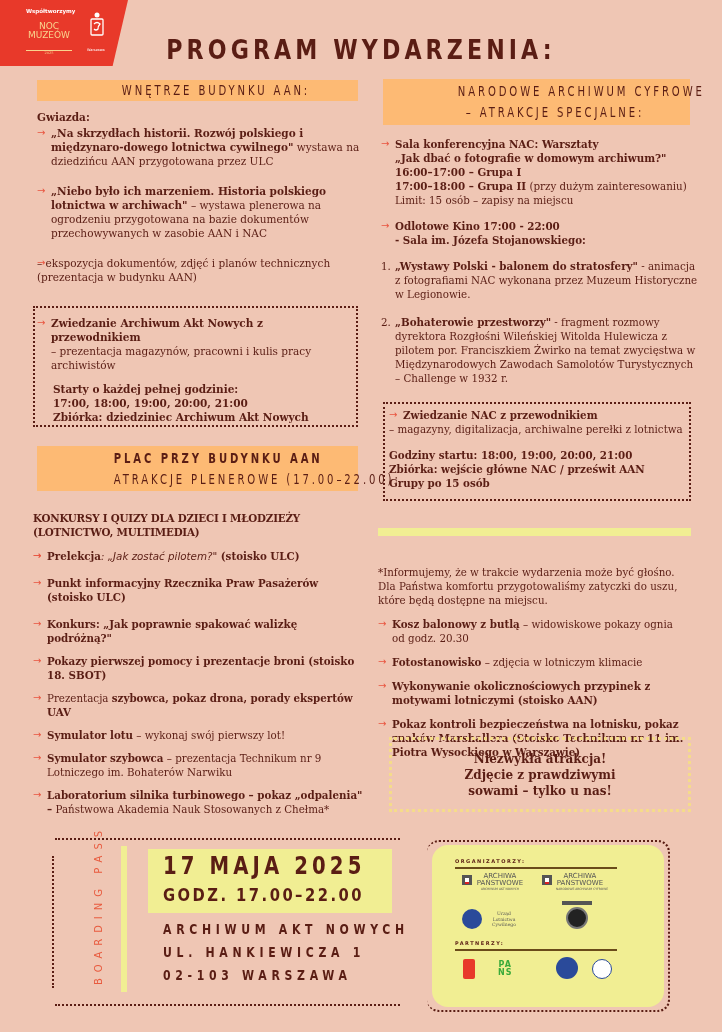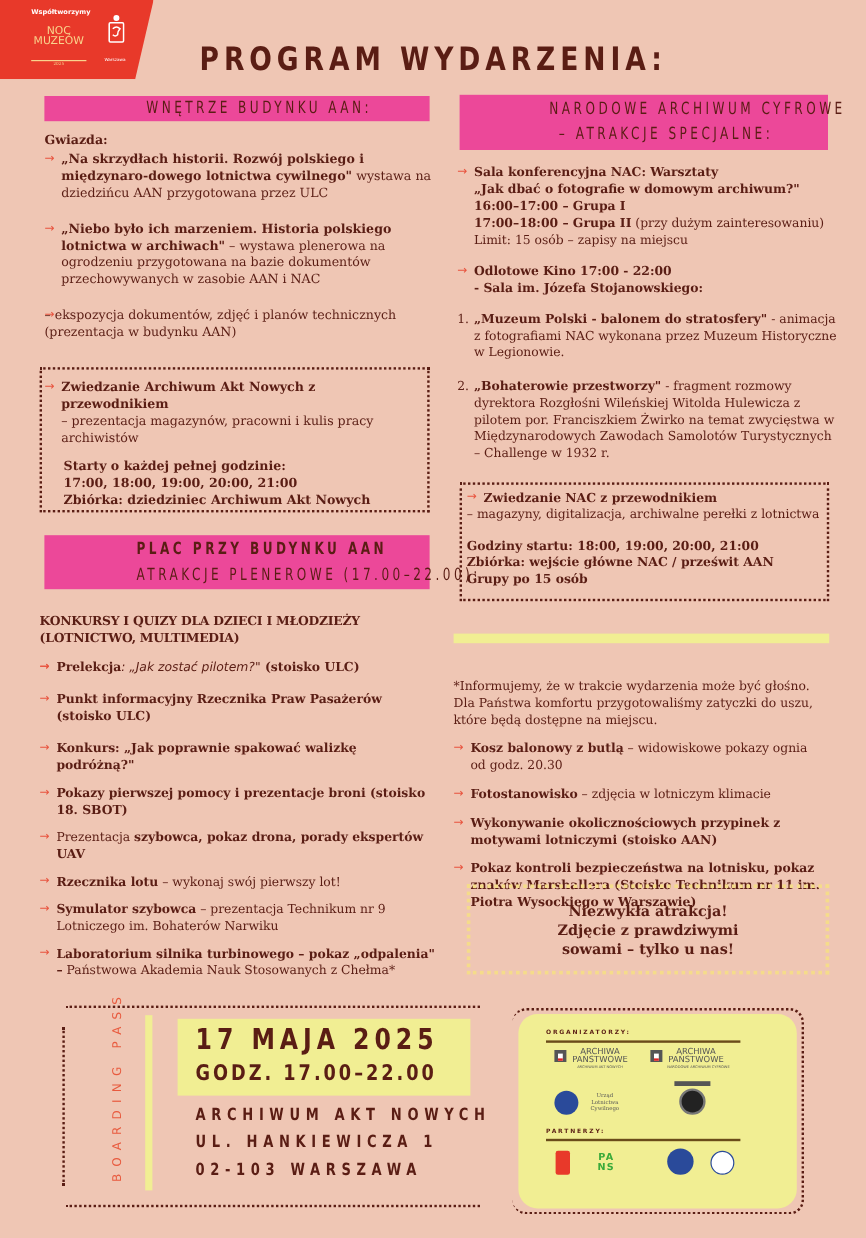--- a/index.html
+++ b/index.html
@@ -24,21 +24,21 @@
   .logo-band .crest-label { position: absolute; left: 87px; top: 48px; font-size: 3.5px; color: #fff; font-family: "DejaVu Sans", sans-serif; }
 
   .main-title {
     position: absolute; left: 0; width: 722px; top: 34px; text-align: center;
     font-family: "DejaVu Sans", "Liberation Sans", sans-serif; font-weight: bold;
     font-size: 27px; letter-spacing: 5px; color: #5a1d14;
     transform: scaleX(0.82); transform-origin: center;
   }
 
   .hdr {
-    position: absolute; background: #ec4899; color: #5a1d14;
+    position: absolute; background: #fdba74; color: #5a1d14;
     font-family: "DejaVu Sans", "Liberation Sans", sans-serif;
     text-align: center; letter-spacing: 4px; padding-left: 37px;
   }
   .hdr span { display: block; transform: scaleX(0.72); transform-origin: center; white-space: nowrap; }
 
   .col { position: absolute; font-size: 10.5px; line-height: 14px; }
   .item { position: relative; padding-left: 14px; margin-bottom: 12px; }
   .item .arr { position: absolute; left: 0; top: 0; color: #e8543f; font-family: "DejaVu Sans", sans-serif; font-size: 10px; }
   .b { font-weight: bold; }
   .it { font-style: italic; font-family: "DejaVu Sans", sans-serif; font-weight: normal; }
@@ -160,21 +160,21 @@
   <div class="item" style="margin-bottom:9px;">
     <span class="arr">→</span>
     <span class="b">Pokazy pierwszej pomocy i prezentacje broni (stoisko 18. SBOT)</span>
   </div>
   <div class="item" style="margin-bottom:9px;">
     <span class="arr">→</span>
     <span>Prezentacja </span><span class="b">szybowca, pokaz drona, porady ekspertów UAV</span>
   </div>
   <div class="item" style="margin-bottom:9px;">
     <span class="arr">→</span>
-    <span class="b">Rzecznika lotu</span><span> – wykonaj swój pierwszy lot!</span>
+    <span class="b">Symulator lotu</span><span> – wykonaj swój pierwszy lot!</span>
   </div>
   <div class="item" style="margin-bottom:9px;">
     <span class="arr">→</span>
     <span class="b">Symulator szybowca</span><span> – prezentacja Technikum nr 9 Lotniczego im. Bohaterów Narwiku</span>
   </div>
   <div class="item">
     <span class="arr">→</span>
     <span class="b">Laboratorium silnika turbinowego – pokaz „odpalenia" –</span><span> Państwowa Akademia Nauk Stosowanych z Chełma*</span>
   </div>
 </div>
@@ -193,21 +193,21 @@
     <div><span class="b">17:00–18:00 – Grupa II</span><span> (przy dużym zainteresowaniu)</span></div>
     <div>Limit: 15 osób – zapisy na miejscu</div>
   </div>
   <div class="item" style="margin-bottom:12px;">
     <span class="arr">→</span>
     <div class="b">Odlotowe Kino 17:00 - 22:00</div>
     <div class="b">- Sala im. Józefa Stojanowskiego:</div>
   </div>
   <div style="position:relative; padding-left:14px; margin-bottom:14px;">
     <span style="position:absolute; left:0;">1.</span>
-    <span class="b">„Muzeum Polski - balonem do stratosfery"</span><span> - animacja z fotografiami NAC wykonana przez Muzeum Historyczne w Legionowie.</span>
+    <span class="b">„Wystawy Polski - balonem do stratosfery"</span><span> - animacja z fotografiami NAC wykonana przez Muzeum Historyczne w Legionowie.</span>
   </div>
   <div style="position:relative; padding-left:14px;">
     <span style="position:absolute; left:0;">2.</span>
     <span class="b">„Bohaterowie przestworzy"</span><span> - fragment rozmowy dyrektora Rozgłośni Wileńskiej Witolda Hulewicza z pilotem por. Franciszkiem Żwirko na temat zwycięstwa w Międzynarodowych Zawodach Samolotów Turystycznych – Challenge w 1932 r.</span>
   </div>
 </div>
 
 <div class="dotbox" style="left:383px; top:402px; width:308px; height:99px;"></div>
 <div class="col" style="left:389px; top:408px; width:300px; font-size:10.3px;">
   <div class="item" style="margin-bottom:0;">

